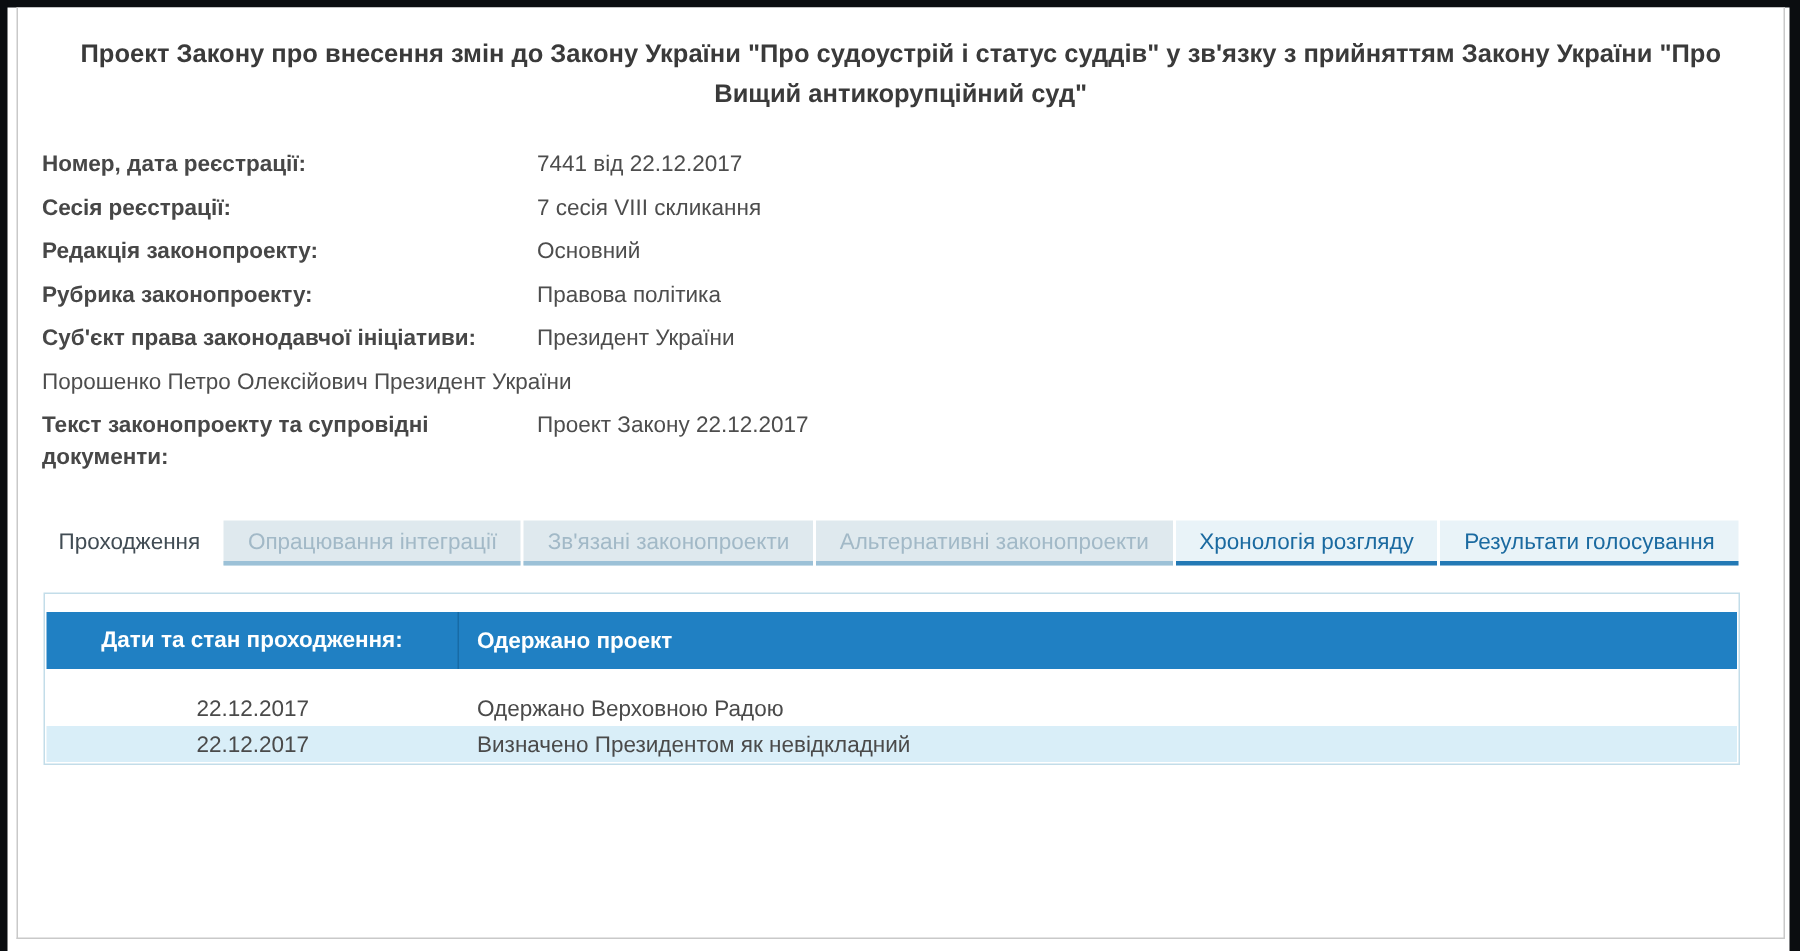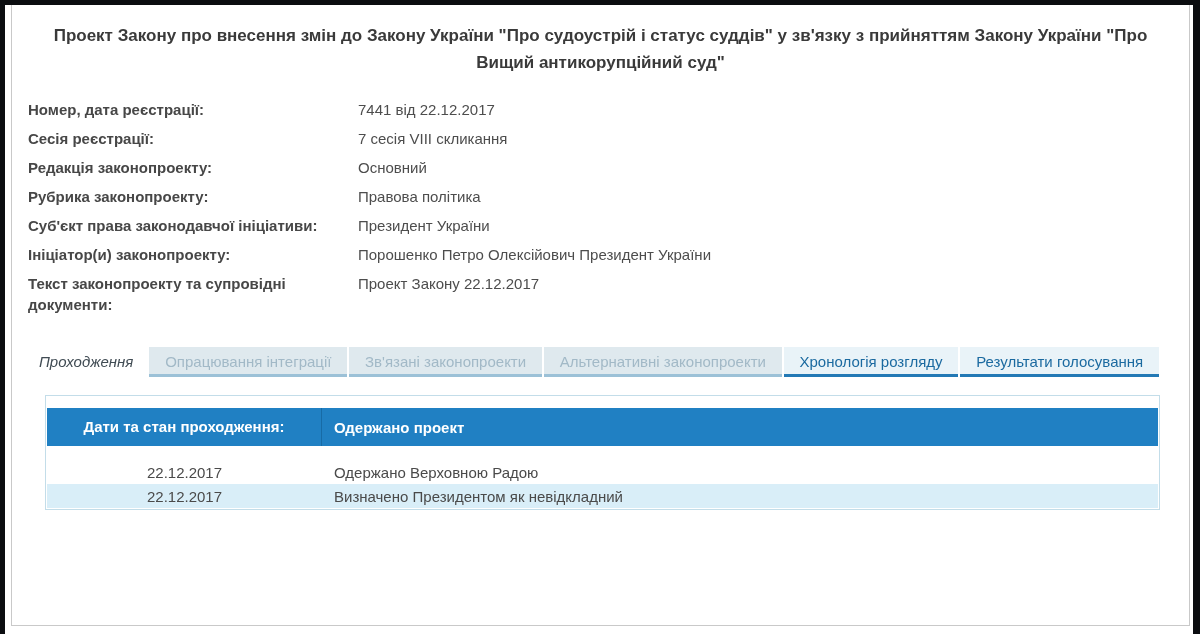--- a/index.html
+++ b/index.html
@@ -51,26 +51,26 @@
     height:30px; line-height:30px;
     margin-right:2px;
     padding:0 14px;
     text-align:center;
     font-size:15px;
     white-space:nowrap;
     border-bottom:3px solid transparent;
     cursor:pointer;
   }
   .tab:last-child { margin-right:0; }
-  .tab.active   { background:#ffffff; color:#414c54; border-bottom-color:#ffffff; flex-grow:0;font-style:italic; }
+  .tab.active   { background:#ffffff; color:#414c54; border-bottom-color:#ffffff; flex-grow:0; }
   .tab.disabled { background:#dfe9ee; color:#a2b9c7; border-bottom-color:#9cc1d7; cursor:default; }
   .tab.link     { background:#e9f3f8; color:#1b6aa0; border-bottom-color:#2379b5; }
 
   .panel {
-    margin:15px 29px 0 33px;
+    margin:15px 29px 0 17px;
     border:1px solid #c3dde9;
     padding:12px 1px 1px 1px;
     background:#fff;
   }
   .thead {
     display:flex; align-items:center;
     height:38px;
     background:#2080c3;
     color:#fff; font-weight:bold; font-size:15px;
   }
@@ -129,21 +129,20 @@
     </div>
 
     <div class="detail-row">
       <div class="detail-label">Суб'єкт права законодавчої ініціативи:</div>
       <div class="detail-values">
           <span class="detail-value">Президент України</span>
         </div>
     </div>
 
     <div class="detail-row">
-      <div class="detail-label">Ініціатор(и) законопроекту:</div>
       <div class="detail-values">
           <span class="detail-value">Порошенко Петро Олексійович Президент України</span>
         </div>
     </div>
 
 
 
     <div class="detail-row">
       <div class="detail-label">Текст законопроекту та супровідні документи:</div>
       <div class="detail-values">

